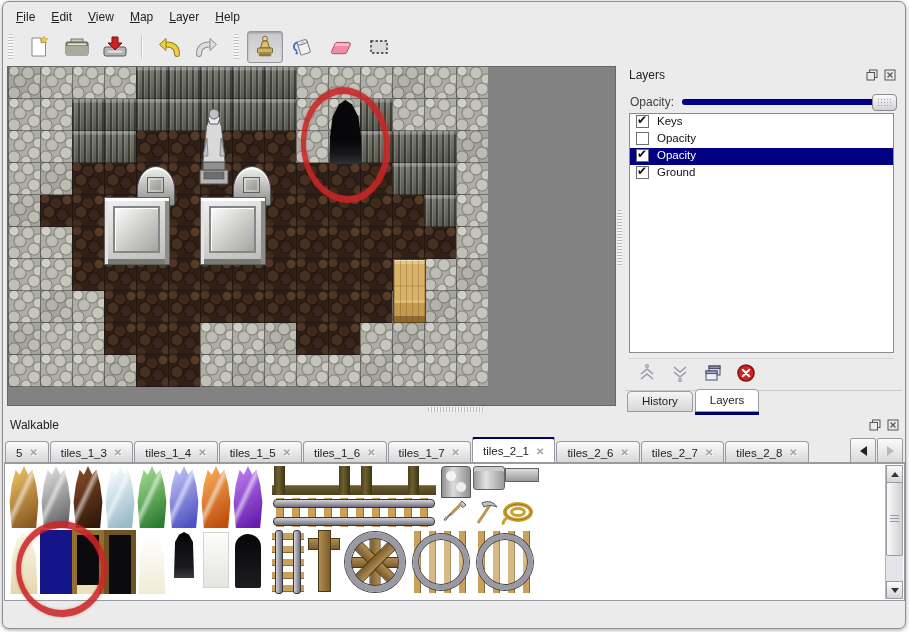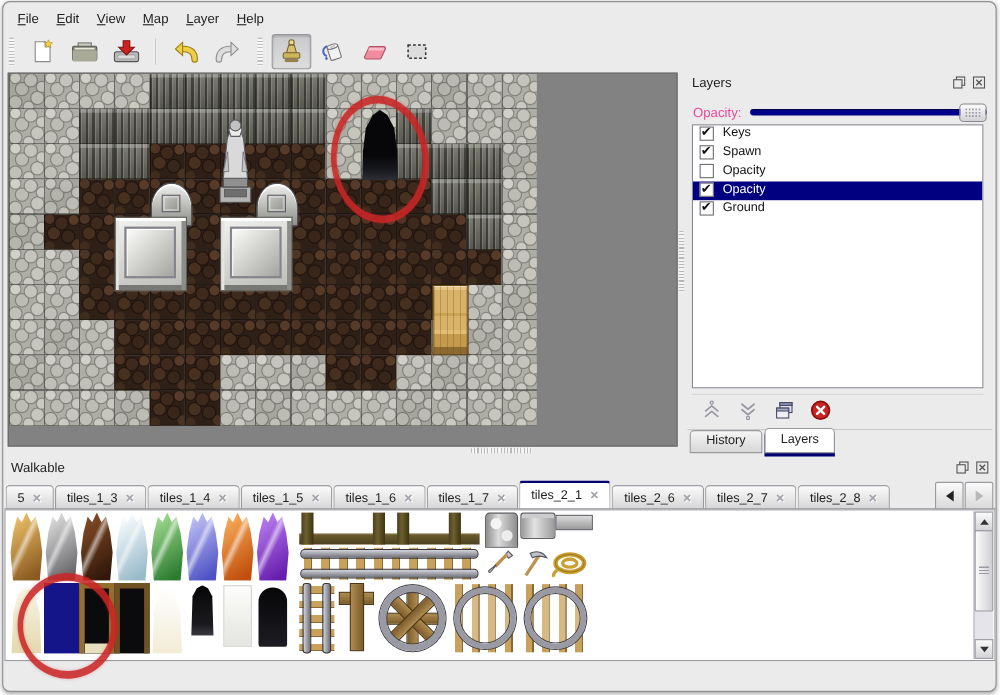--- a/index.html
+++ b/index.html
@@ -81,21 +81,21 @@
 
   
   #rightdock{position:absolute;left:625px;top:66px;width:277px;height:346px;}
   .dock-title{font-size:12px;color:#222;}
   .dock-btns{position:absolute;top:0;display:flex;gap:5px;}
   .dbtn{width:13px;height:13px;display:flex;align-items:center;justify-content:center;}
   #ld-header{position:absolute;left:0;top:2px;right:4px;height:16px;}
   #ld-header .dock-title{position:absolute;left:4px;top:0;}
   #ld-header .dock-btns{right:2px;}
   #opacity-row{position:absolute;left:5px;top:28px;right:5px;height:16px;display:flex;align-items:center;}
-  #opacity-label{font-size:12px;color:#ec4899;margin-right:8px;}
+  #opacity-label{font-size:12px;color:#404040;margin-right:8px;}
   #opacity-track{position:relative;flex:1;height:6px;border-radius:3px;background:#00008b;
     box-shadow:inset 0 1px 1px rgba(0,0,0,.5);}
   #opacity-handle{position:absolute;right:0;top:-5px;width:23px;height:15px;border-radius:4px;
     border:1px solid #8a8a92;background:linear-gradient(#fbfbfb,#d2d2d6);}
   #opacity-handle::after{content:"";position:absolute;inset:3px 4px;
     background-image:radial-gradient(#9a9aa8 0.8px,transparent 1px);background-size:3px 3px;}
   #layer-list{position:absolute;left:4px;top:47px;width:263px;height:238px;background:#fff;
     border:1px solid #8a8a92;overflow:hidden;}
   .layer-row{position:relative;height:15px;display:flex;align-items:flex-start;padding:1px 0 1px 6px;}
   .layer-row.selected{background:#000080;}
@@ -534,24 +534,20 @@
       <div id="opacity-track">
         <div id="opacity-handle" style="right: 0%;"></div>
       </div>
     </div>
     <div id="layer-list">
         <div class="layer-row">
           <span class="cb checked"></span>
           <span class="layer-label">Keys</span>
         </div>
         <div class="layer-row">
-          <span class="cb checked"></span>
-          <span class="layer-label">Spawn</span>
-        </div>
-        <div class="layer-row">
           <span class="cb"></span>
           <span class="layer-label">Opacity</span>
         </div>
         <div class="layer-row selected">
           <span class="cb checked"></span>
           <span class="layer-label">Opacity</span>
         </div>
         <div class="layer-row">
           <span class="cb checked"></span>
           <span class="layer-label">Ground</span>

